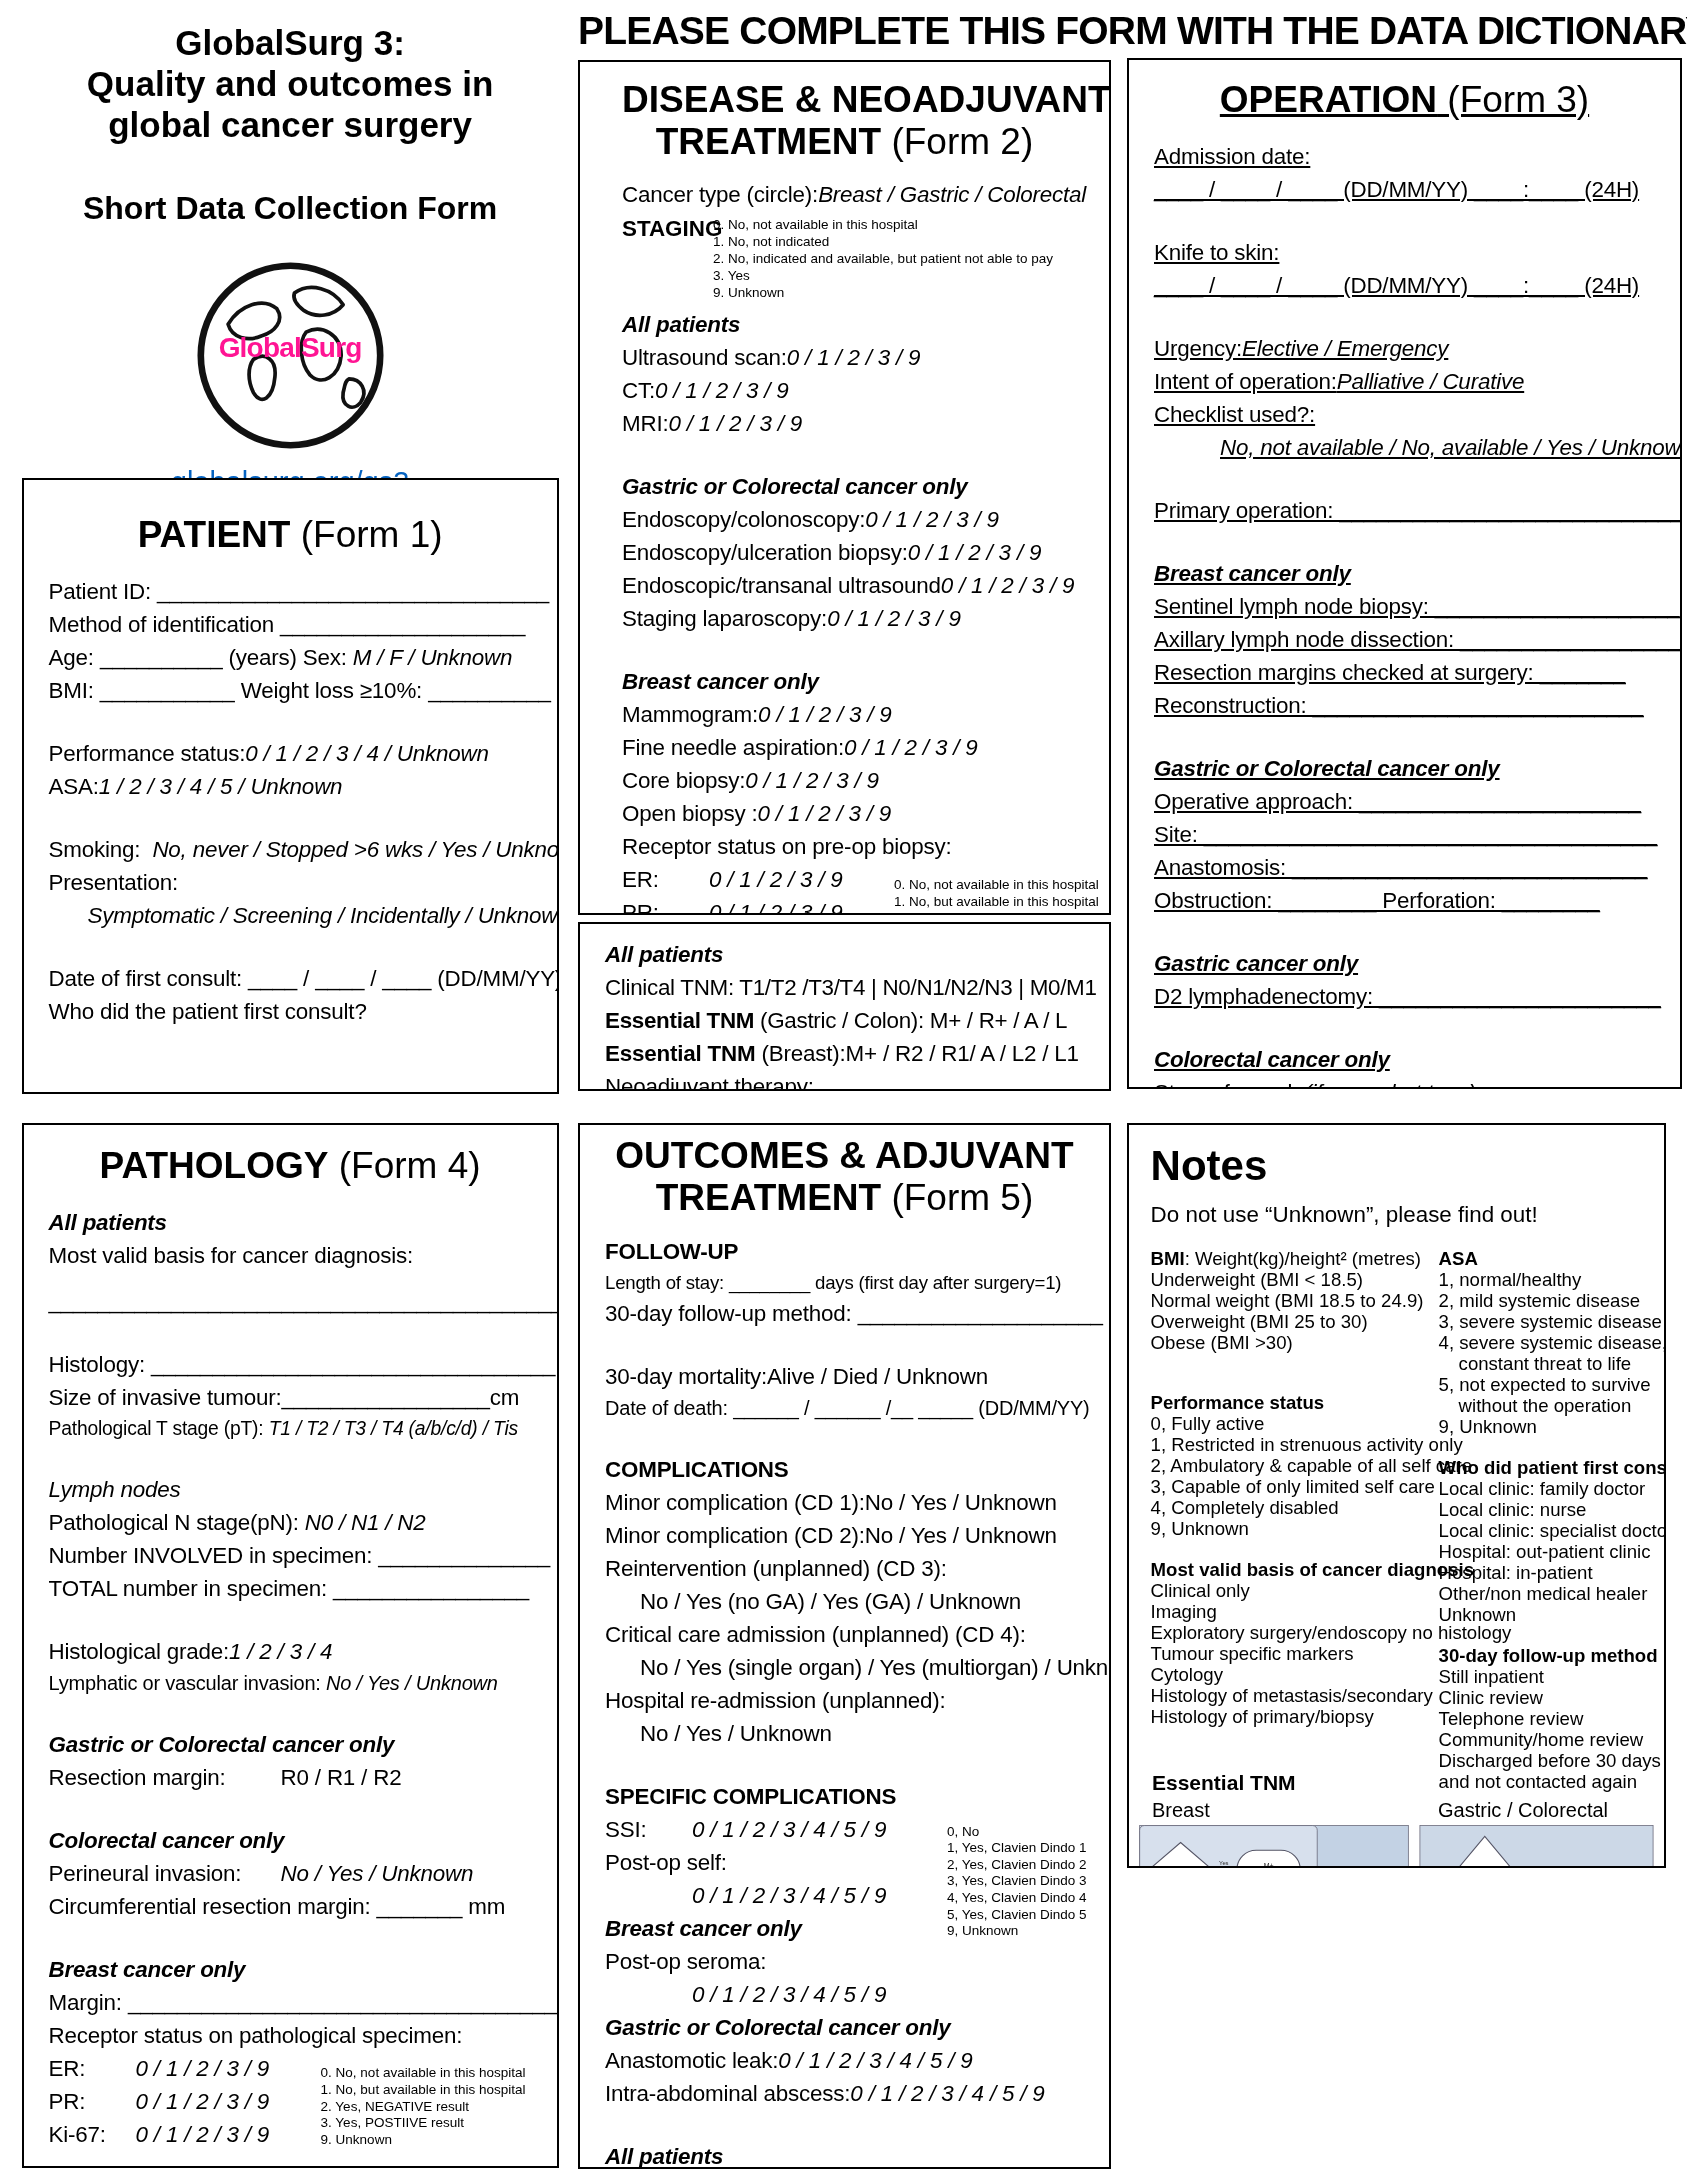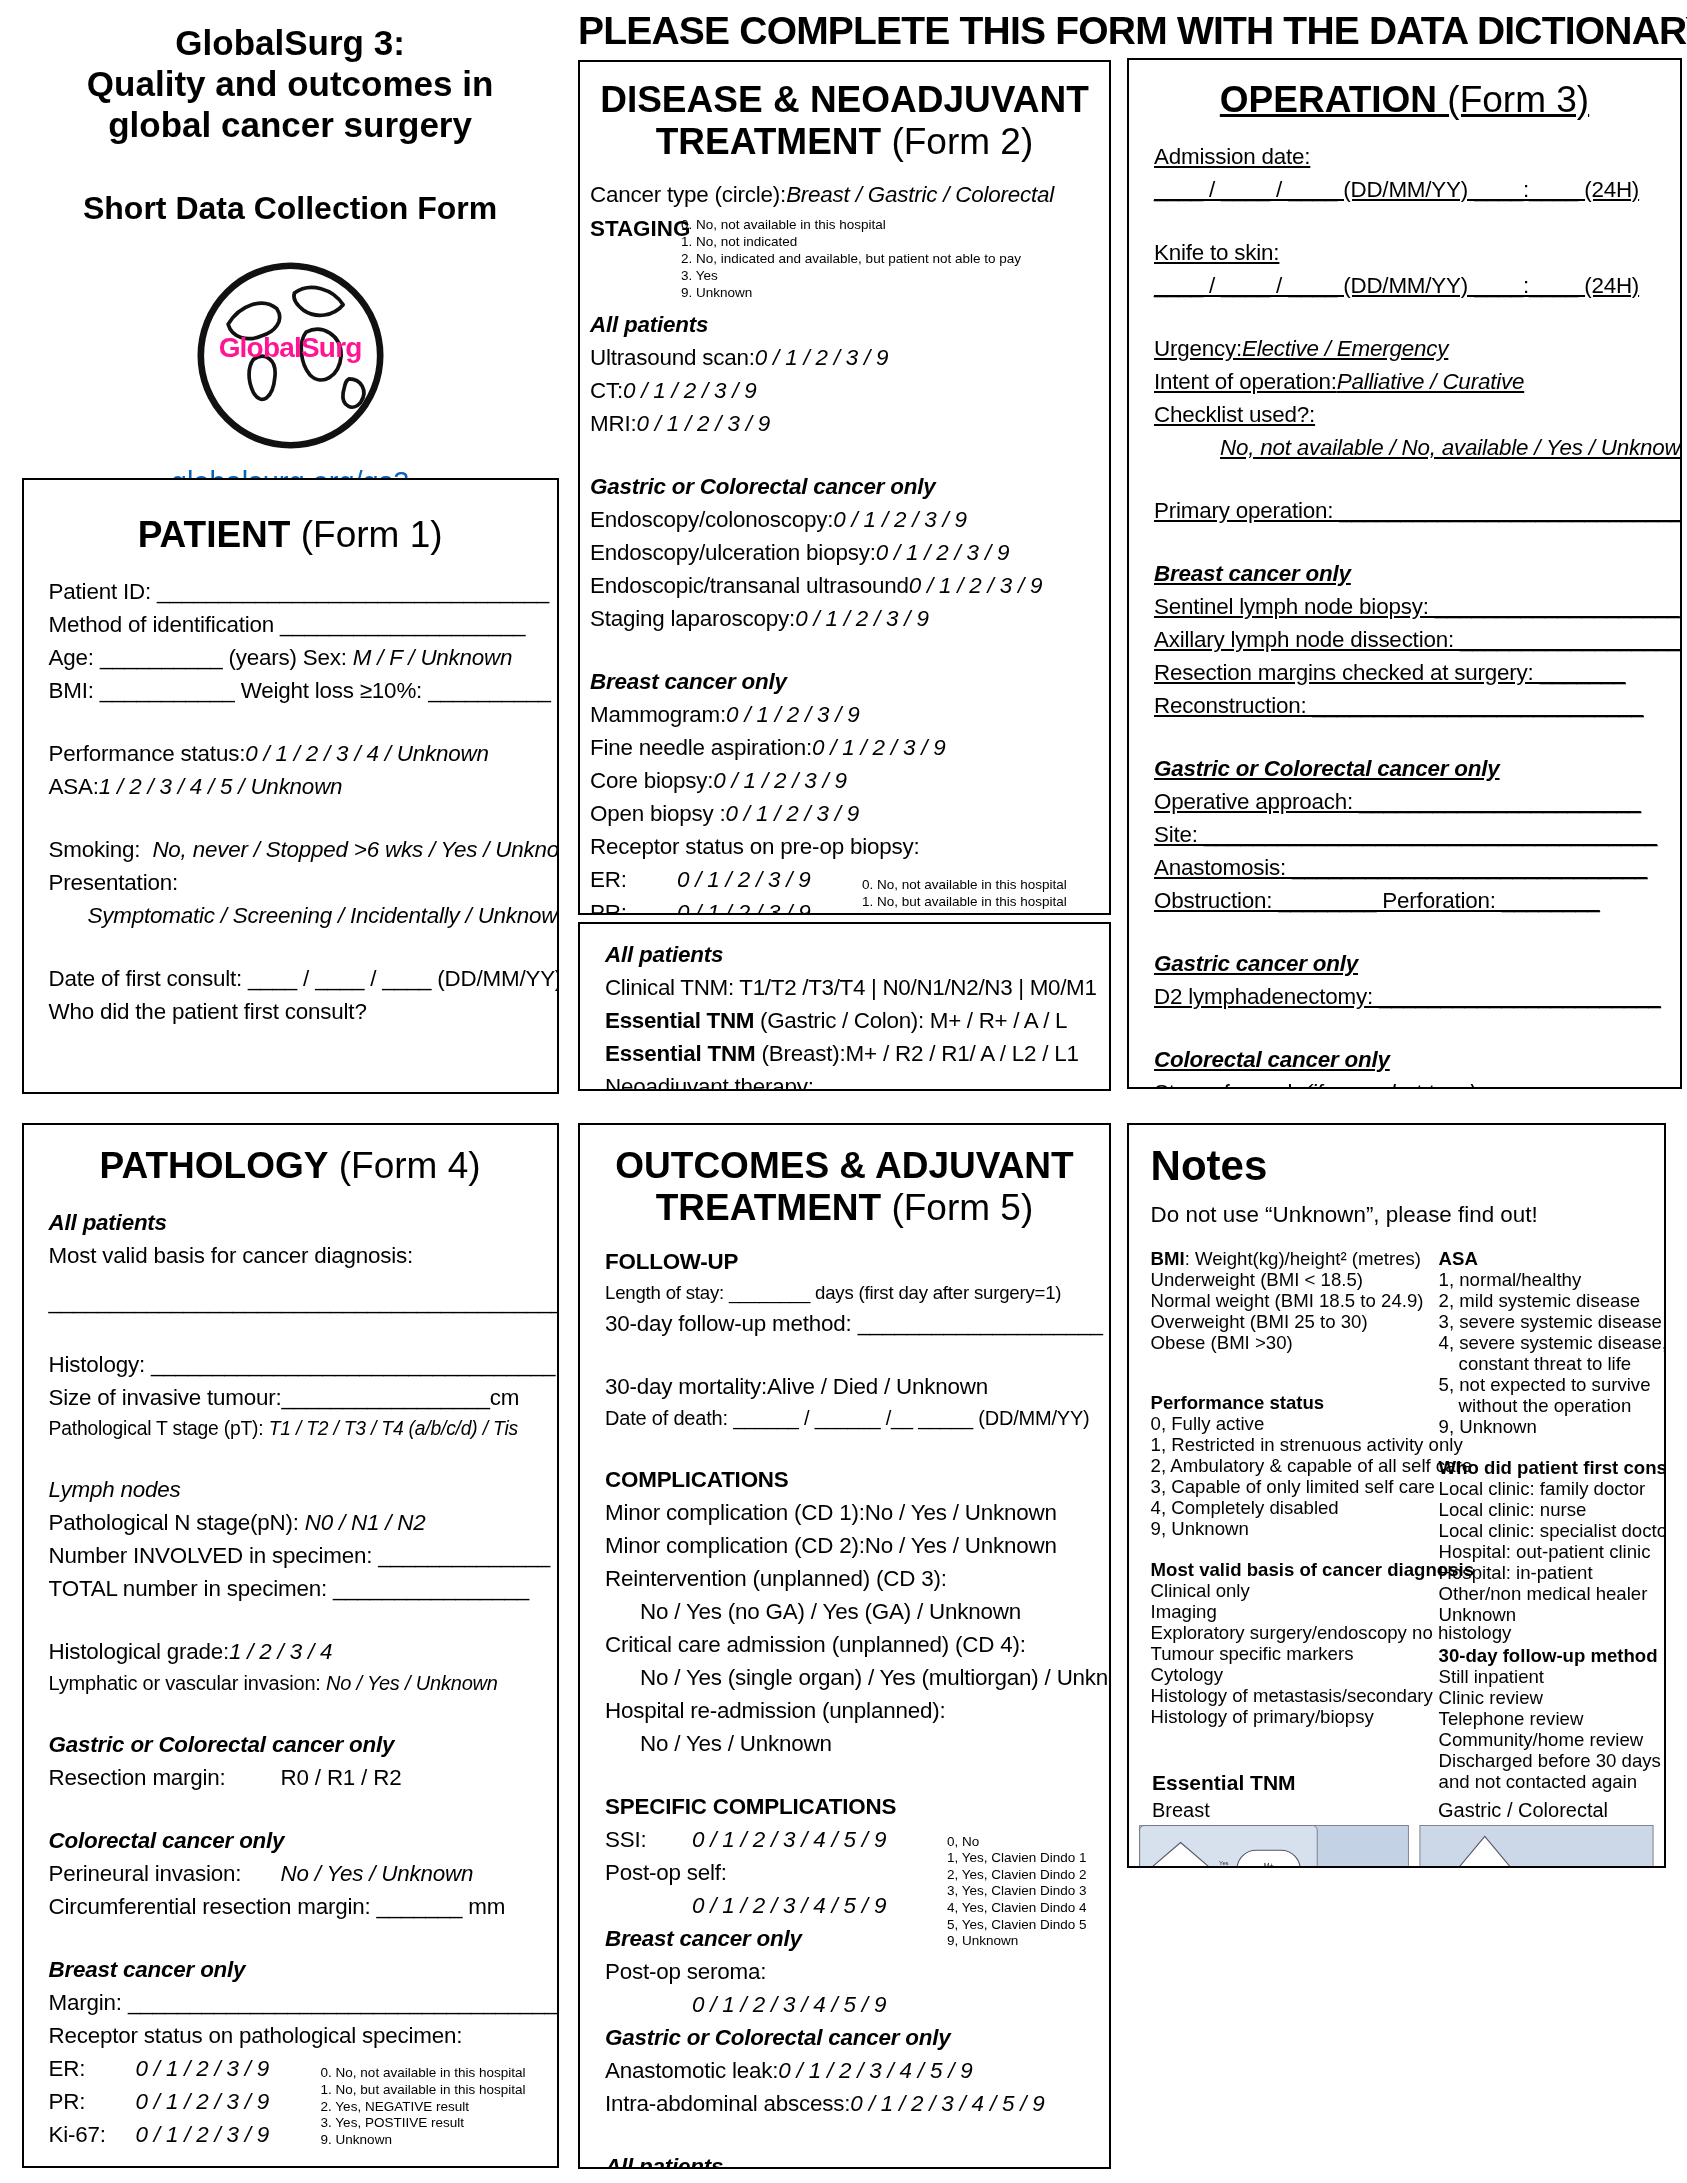--- a/index.html
+++ b/index.html
@@ -106,21 +106,21 @@
     </div>
   <div class="r g"><span>Smoking:</span>&nbsp; <span class="it">No, never / Stopped &gt;6 wks / Yes / Unknown</span></div>
   <div class="r">Presentation:</div>
   <div class="r it ind2">Symptomatic / Screening / Incidentally / Unknown</div>
   <div class="r g">Date of first consult: ____ / ____ / ____  (DD/MM/YY)</div>
   <div class="r">Who did the patient first consult?</div>
   <div class="r g3">__________________________________________</div>
   <div class="r">Distance from home to hospital: __________  km</div>
 </div>
 
-<div class="box" style="left:578px;top:60px;width:533px;height:855px;padding:14px 10px;">
+<div class="box" style="left:578px;top:60px;width:533px;height:855px;padding:14px 42px;">
   <div class="ft2">
     <div>DISEASE &amp; NEOADJUVANT</div>
     <div><span class="b">TREATMENT</span><span class="n"> (Form 2)</span></div>
   </div>
   <div class="r split">
       <span>Cancer type (circle):</span>
       <span class="it">Breast  /  Gastric  /  Colorectal</span>
     </div>
   <div class="stg">
     <span class="lab">STAGING</span>
@@ -270,21 +270,21 @@
       <div>0. No, not available in this hospital</div>
       <div>1. No, but available in this hospital</div>
       <div>2. Yes, NEGATIVE result</div>
       <div>3. Yes, POSTIIVE result</div>
       <div>9. Unknown</div>
     </div>
   </div>
 
 </div>
 
-<div class="box" style="left:578px;top:1123px;width:533px;height:1046px;padding:17px 25px;">
+<div class="box" style="left:578px;top:1123px;width:533px;height:1046px;padding:7px 25px;">
   <div class="ft2">
     <div>OUTCOMES &amp; ADJUVANT</div>
     <div><span class="b">TREATMENT</span><span class="n"> (Form 5)</span></div>
   </div>
   <div class="r bh g2">FOLLOW-UP</div>
   <div class="r f24">Length of stay: ________  days (first day after surgery=1)</div>
   <div class="r">30-day follow-up method: ____________________</div>
   <div class="r g split">
       <span>30-day mortality:</span>
       <span>Alive  /  Died  /  Unknown</span>

